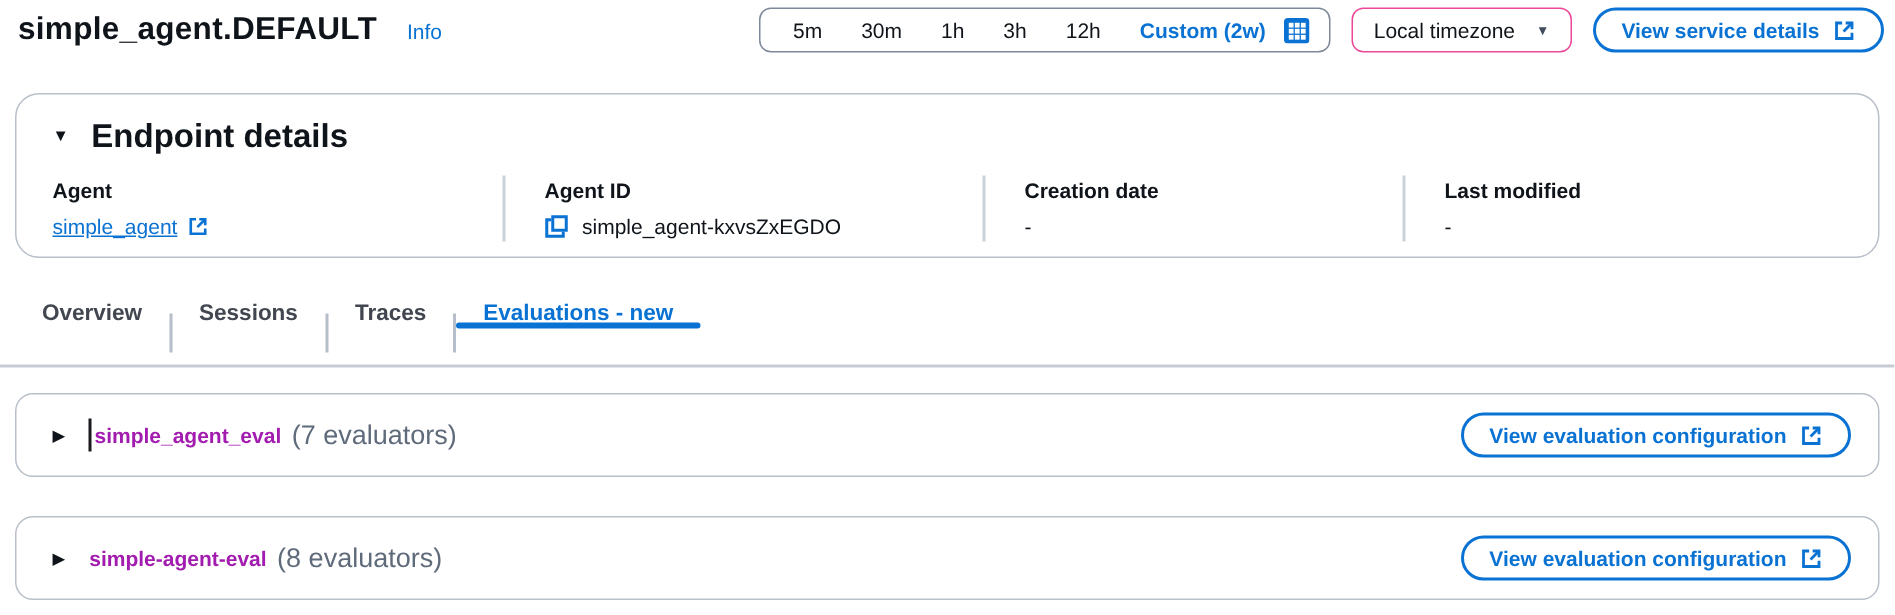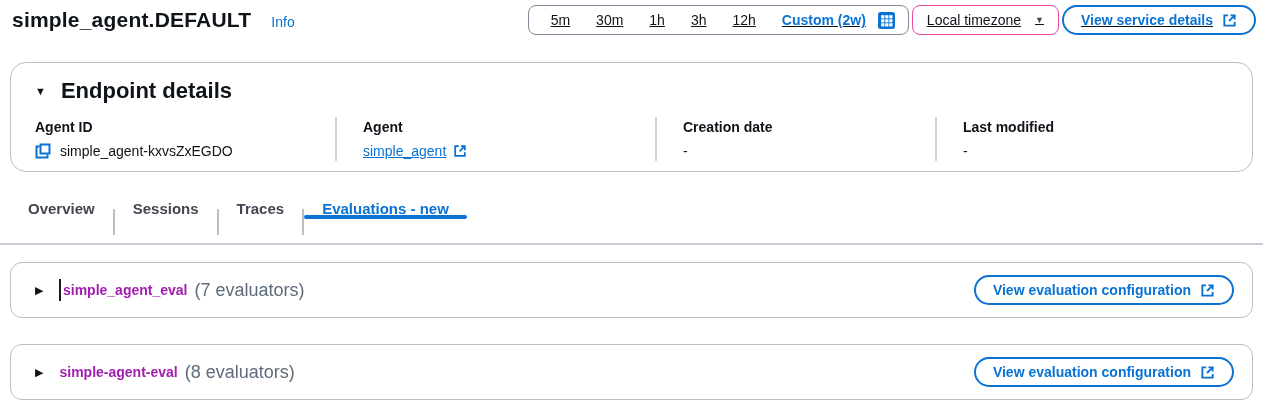--- a/index.html
+++ b/index.html
@@ -9,21 +9,21 @@
     font-family:"Liberation Sans", sans-serif; color:#0f141a;
   }
   
   .topbar {
     height:40px; display:flex; align-items:center; justify-content:space-between;
     padding:0 7px 0 12px;
   }
   .title-group { display:flex; align-items:baseline; gap:20px; }
   .page-title { font-size:21px; font-weight:700; color:#0f141a; letter-spacing:.2px; }
   .info-link { font-size:14px; color:#0972d3; text-decoration:none; cursor:pointer; }
-  .top-controls { display:flex; align-items:flex-end; gap:3px;text-decoration:underline; }
+  .top-controls { display:flex; align-items:flex-end; gap:14px; }
   .time-control {
     display:flex; align-items:center; height:30px; border:1px solid #7d8998;
     border-radius:8px; background:#fff; padding:0 9px;
   }
   .time-opt {
     border:none; background:none; font-family:inherit; font-size:14px; color:#0f141a;
     padding:0 13px; cursor:pointer; font-weight:400;
   }
   .time-opt.custom { color:#0972d3; font-weight:700; padding-right:6px; }
   .cal-btn { border:none; background:none; padding:0 4px 0 6px; cursor:pointer; line-height:0; }
@@ -130,40 +130,40 @@
   </div>
 </header>
 
 <section class="card endpoint-card">
   <div class="endpoint-header">
     <span class="tri-down">▼</span>
     <h2 class="endpoint-title">Endpoint details</h2>
   </div>
   <div class="columns">
     <div class="col">
+      <div class="field-label">Agent</div>
+      <div class="field-value">
+        <a class="agent-link">simple_agent</a>
+        <svg class="ext-sm" width="14" height="14" viewBox="0 0 16 16" fill="none" stroke="#0972d3" stroke-width="2">
+          <path d="M13.5 9.5v4h-11v-11h4"></path>
+            <path d="M9 2.5h4.5V7"></path>
+            <path d="M13.5 2.5 7.5 8.5"></path>
+        </svg>
+      </div>
+    </div>
+    <div class="col">
       <div class="field-label">Agent ID</div>
       <div class="field-value">
         <button class="copy-btn">
           <svg width="16" height="16" viewBox="0 0 16 16" fill="none" stroke="#0972d3" stroke-width="2">
             <path d="M4.5 3.5h-3v11h11v-3"></path>
             <rect x="5.5" y="1.5" width="9" height="9"></rect>
           </svg>
         </button>
         <span>simple_agent-kxvsZxEGDO</span>
-      </div>
-    </div>
-    <div class="col">
-      <div class="field-label">Agent</div>
-      <div class="field-value">
-        <a class="agent-link">simple_agent</a>
-        <svg class="ext-sm" width="14" height="14" viewBox="0 0 16 16" fill="none" stroke="#0972d3" stroke-width="2">
-          <path d="M13.5 9.5v4h-11v-11h4"></path>
-            <path d="M9 2.5h4.5V7"></path>
-            <path d="M13.5 2.5 7.5 8.5"></path>
-        </svg>
       </div>
     </div>
     <div class="col">
       <div class="field-label">Creation date</div>
       <div class="field-value">-</div>
     </div>
     <div class="col">
       <div class="field-label">Last modified</div>
       <div class="field-value">-</div>
     </div>

